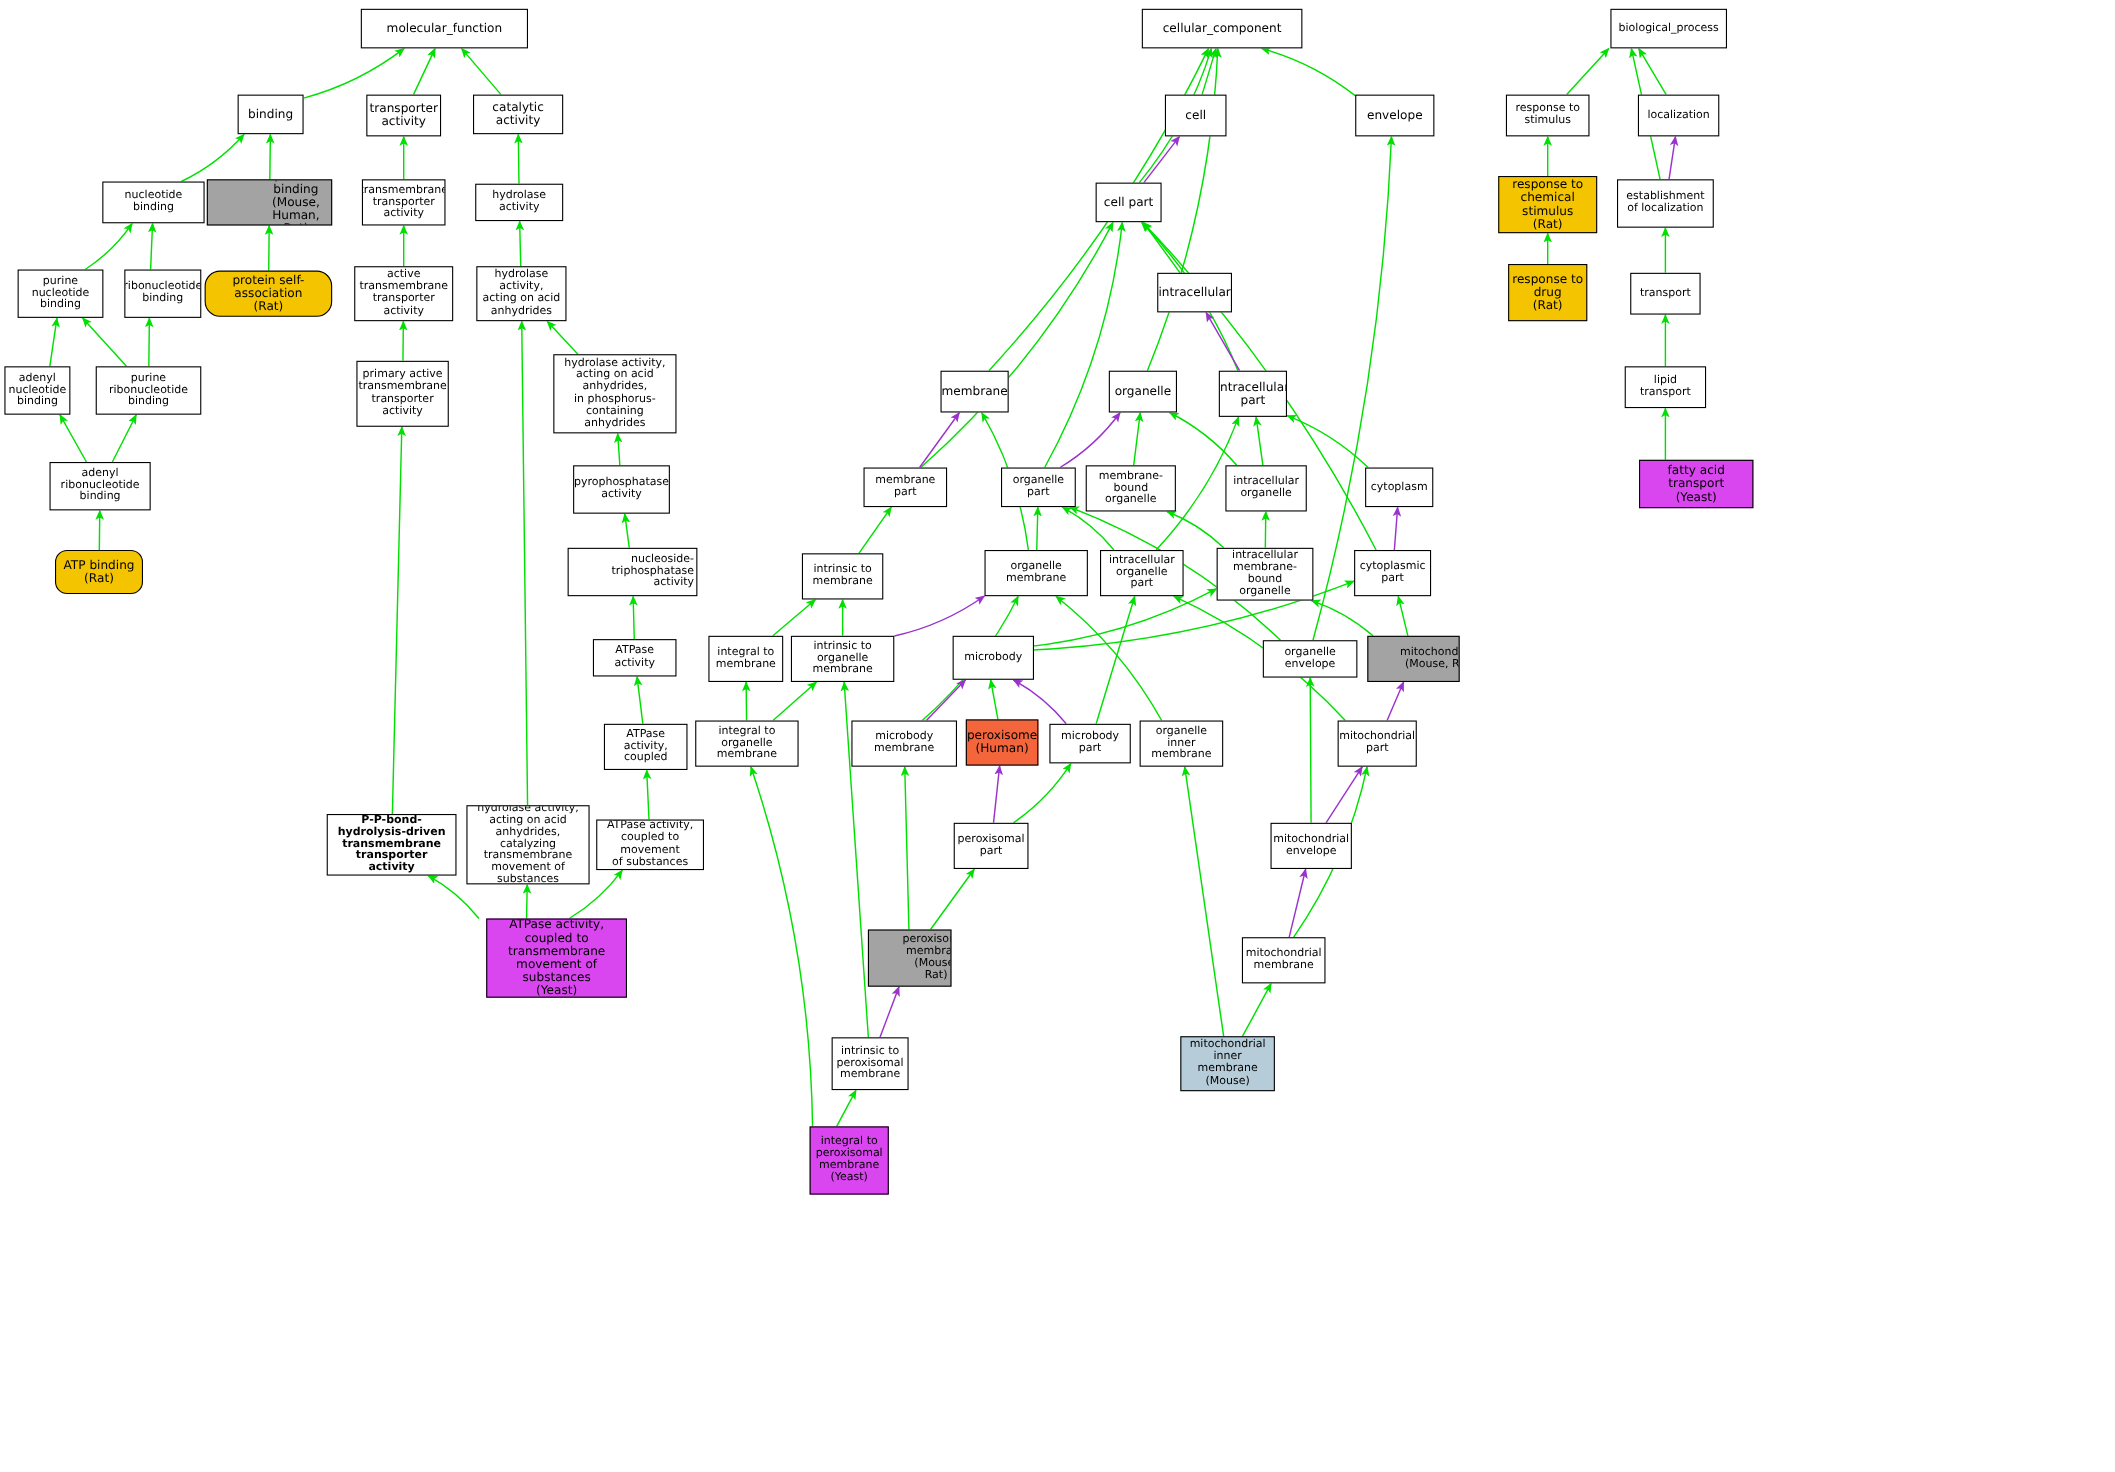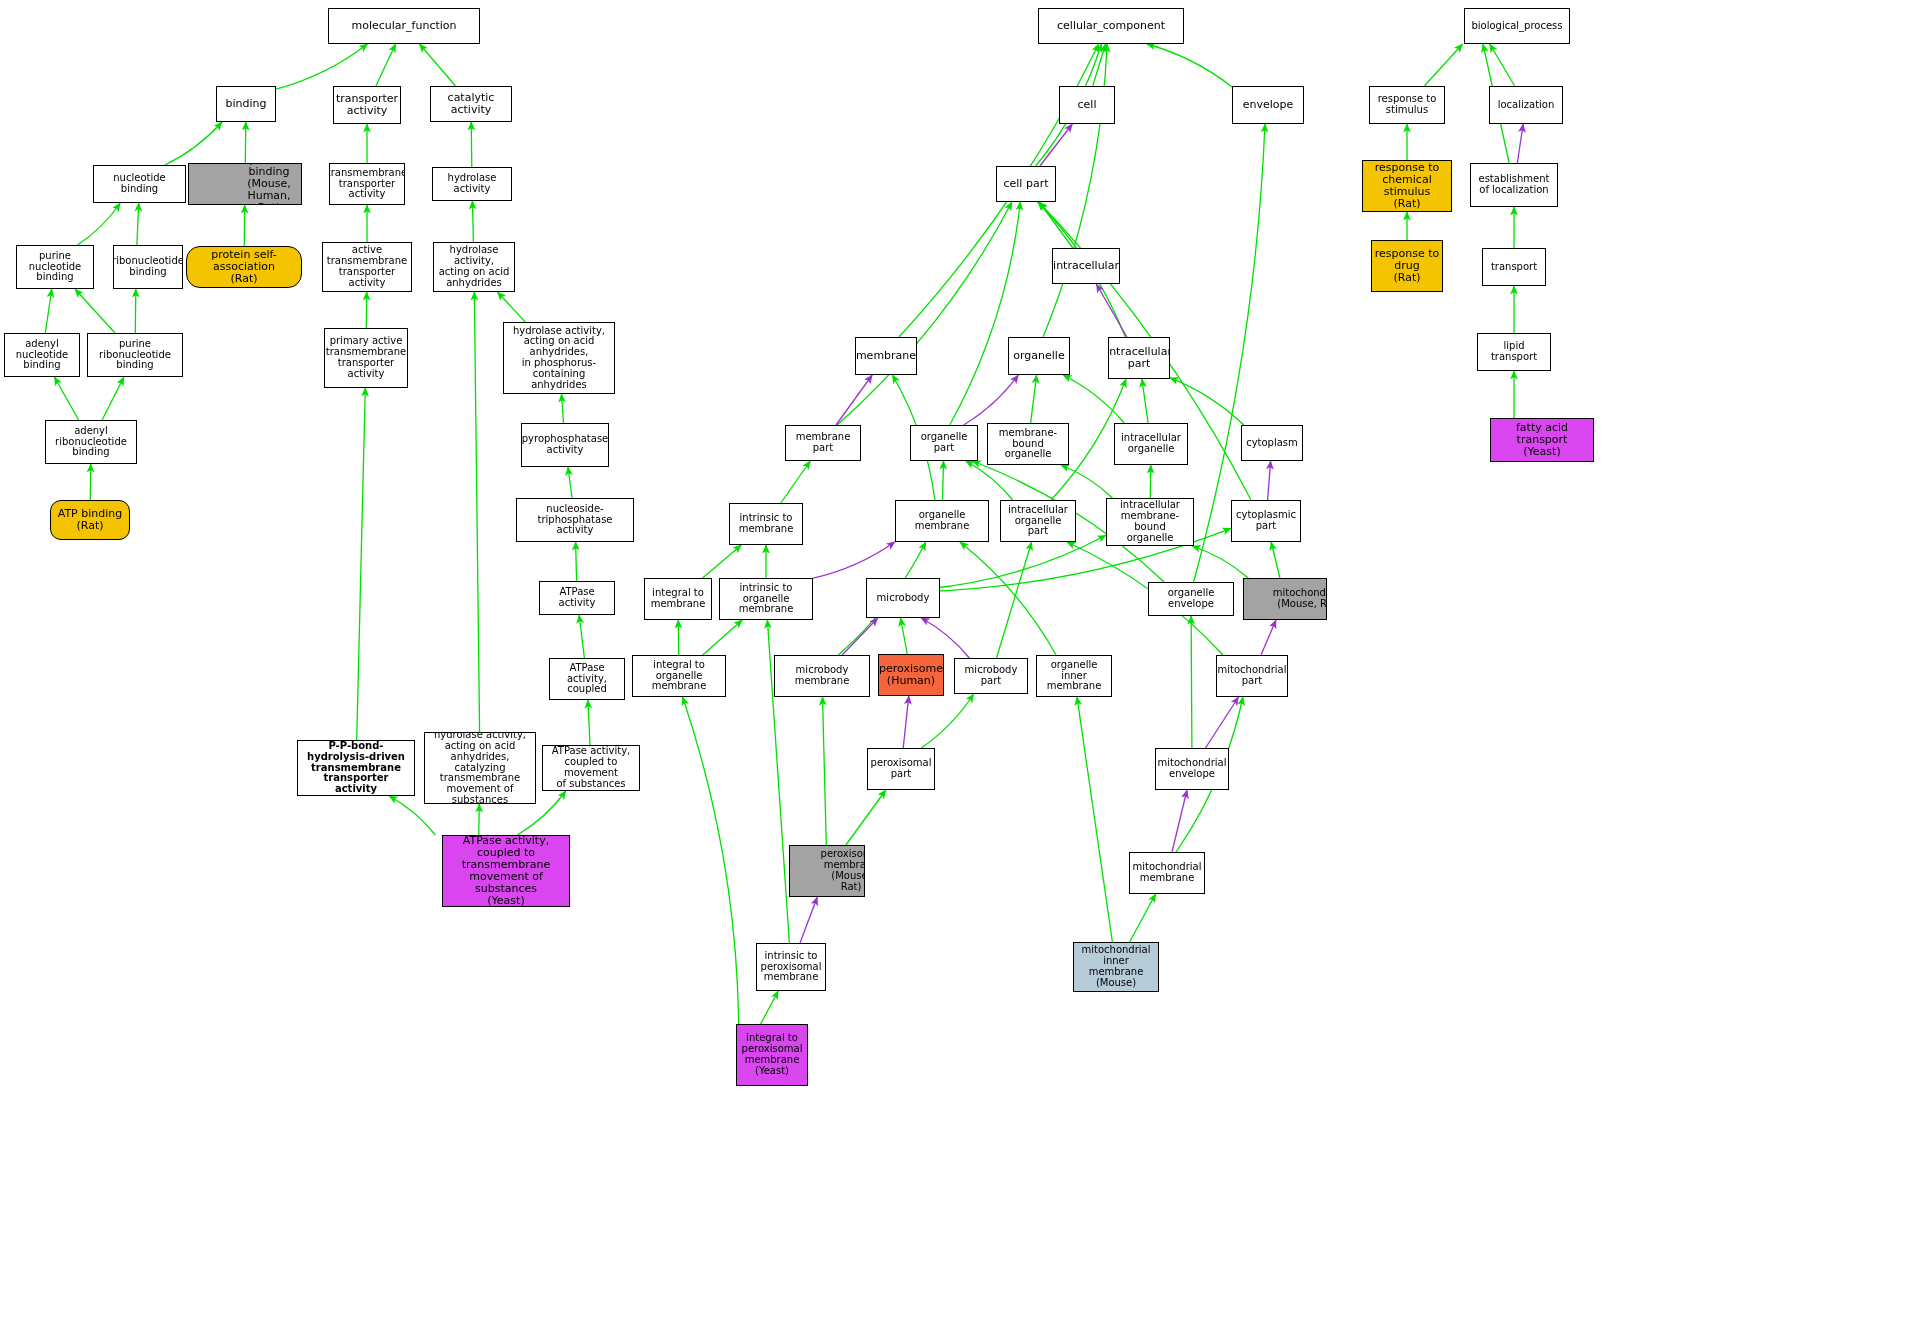--- a/index.html
+++ b/index.html
@@ -178,21 +178,21 @@
       <div class="node c-white sz-s" style="left: 322px; top: 242px; width: 90px; height: 50px;">
         <span class="lbl">active transmembrane
 transporter
 activity</span>
       </div>
       <div class="node c-white sz-s" style="left: 433px; top: 242px; width: 82px; height: 50px;">
         <span class="lbl">hydrolase activity,
 acting on acid
 anhydrides</span>
       </div>
-      <div class="node c-white sz-s" style="left: 4px; top: 333px; width: 76px; height: 44px;">
+      <div class="node c-white sz-s" style="left: 4px; top: 333px; width: 60px; height: 44px;">
         <span class="lbl">adenyl nucleotide
 binding</span>
       </div>
       <div class="node c-white sz-s" style="left: 87px; top: 333px; width: 96px; height: 44px;">
         <span class="lbl">purine ribonucleotide
 binding</span>
       </div>
       <div class="node c-white sz-s" style="left: 324px; top: 328px; width: 84px; height: 60px;">
         <span class="lbl">primary active
 transmembrane
@@ -211,21 +211,21 @@
 binding</span>
       </div>
       <div class="node c-white sz-s" style="left: 521px; top: 423px; width: 88px; height: 44px;">
         <span class="lbl">pyrophosphatase
 activity</span>
       </div>
       <div class="node c-orange sz-m" style="left: 50px; top: 500px; width: 80px; height: 40px; border-radius: 11px;">
         <span class="lbl">ATP binding
 (Rat)</span>
       </div>
-      <div class="node c-white sz-s" style="left: 516px; top: 498px; width: 118px; height: 44px;">
+      <div class="node c-white sz-s" style="left: 516px; top: 498px; width: 118px; height: 44px; text-align: right;">
         <span class="lbl">nucleoside-triphosphatase
 activity</span>
       </div>
       <div class="node c-white sz-s" style="left: 539px; top: 581px; width: 76px; height: 34px;">
         <span class="lbl">ATPase activity</span>
       </div>
       <div class="node c-white sz-s" style="left: 549px; top: 658px; width: 76px; height: 42px;">
         <span class="lbl">ATPase activity,
 coupled</span>
       </div>

